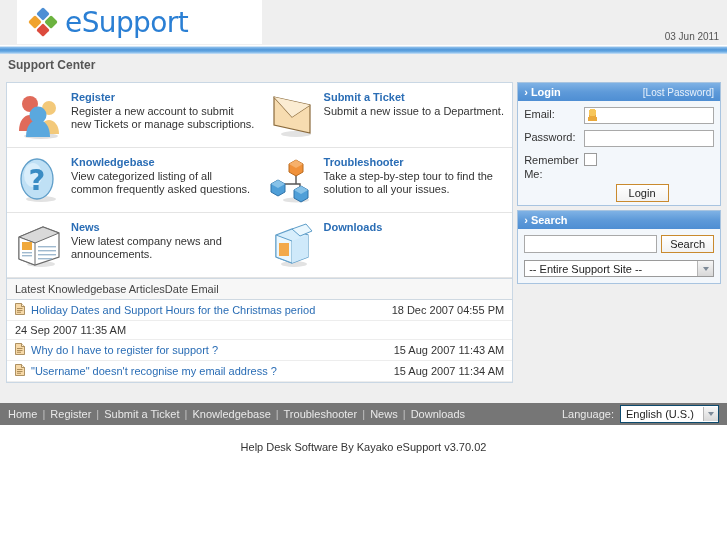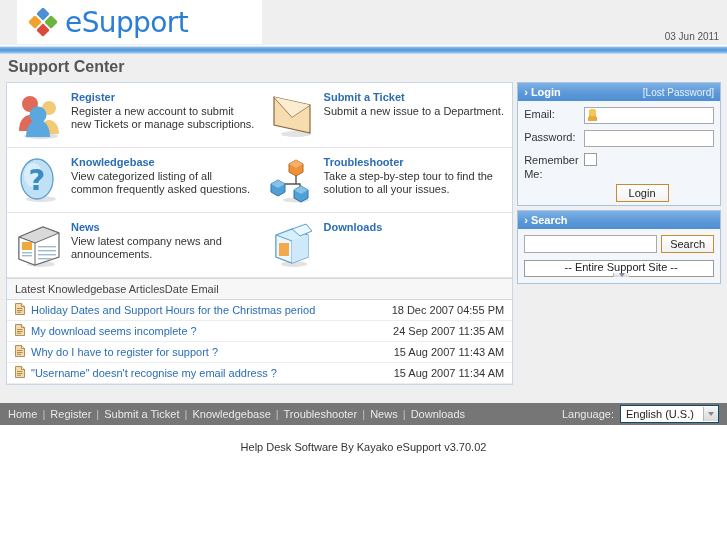--- a/index.html
+++ b/index.html
@@ -41,21 +41,21 @@
   }
   #blue-bar {
     height: 7px;
     background: linear-gradient(to bottom, #8fc0ec 0%, #4f96d8 40%, #72b0e6 70%, #cde3f7 100%);
     border-top: 1px solid #cfe3f5;
   }
   #crumb-bar {
     height: 20px;
     background: #efefef;
     padding: 4px 0 0 8px;
-    font-size: 16px;
+    font-size: 12px;
     font-weight: bold;
     color: #555555;
   }
   
   #page {
     background: #efefef;
     padding: 4px 6px 0 6px;
     height: 325px;
     box-sizing: border-box;
     display: flex;
@@ -200,21 +200,20 @@
     height: 17px;
     border: 1px solid #9a9a9a;
     background: #ffffff;
     font-size: 11px;
     color: #222222;
     display: flex;
     align-items: center;
     justify-content: space-between;
     padding-left: 4px;
     cursor: pointer;
-    flex-direction: column;
   }
   .sel .arrow {
     width: 15px; height: 15px;
     background: linear-gradient(to bottom, #f6f6f6, #d8d8d8);
     border-left: 1px solid #b5b5b5;
     display: flex; align-items: center; justify-content: center;
   }
   .sel .arrow i {
     display: block;
     width: 0; height: 0;
@@ -410,32 +409,20 @@
             <rect x="2" y="7" width="5.5" height="0.8" fill="#9a7a44"></rect>
             <rect x="2" y="8.8" width="4" height="0.8" fill="#9a7a44"></rect>
           </svg>
         </span>
         <span class="kb-title">Holiday Dates and Support Hours for the Christmas period</span>
       </span>
       <span class="kb-date">18 Dec 2007 04:55 PM</span>
     </div>
 
     <div class="kb-row">
-      <span class="kb-left">
-        <span>
-          <svg width="10" height="12" viewBox="0 0 10 12">
-            <path d="M0.5 0.5 H6.5 L9.5 3.5 V11.5 H0.5 Z" fill="#f7d9a8" stroke="#9a7a44" stroke-width="0.8"></path>
-            <path d="M6.5 0.5 V3.5 H9.5" fill="#fff0d8" stroke="#9a7a44" stroke-width="0.8"></path>
-            <rect x="2" y="5.2" width="5.5" height="0.8" fill="#9a7a44"></rect>
-            <rect x="2" y="7" width="5.5" height="0.8" fill="#9a7a44"></rect>
-            <rect x="2" y="8.8" width="4" height="0.8" fill="#9a7a44"></rect>
-          </svg>
-        </span>
-        <span class="kb-title">My download seems incomplete ?</span>
-      </span>
       <span class="kb-date">24 Sep 2007 11:35 AM</span>
     </div>
 
     <div class="kb-row">
       <span class="kb-left">
         <span>
           <svg width="10" height="12" viewBox="0 0 10 12">
             <path d="M0.5 0.5 H6.5 L9.5 3.5 V11.5 H0.5 Z" fill="#f7d9a8" stroke="#9a7a44" stroke-width="0.8"></path>
             <path d="M6.5 0.5 V3.5 H9.5" fill="#fff0d8" stroke="#9a7a44" stroke-width="0.8"></path>
             <rect x="2" y="5.2" width="5.5" height="0.8" fill="#9a7a44"></rect>

